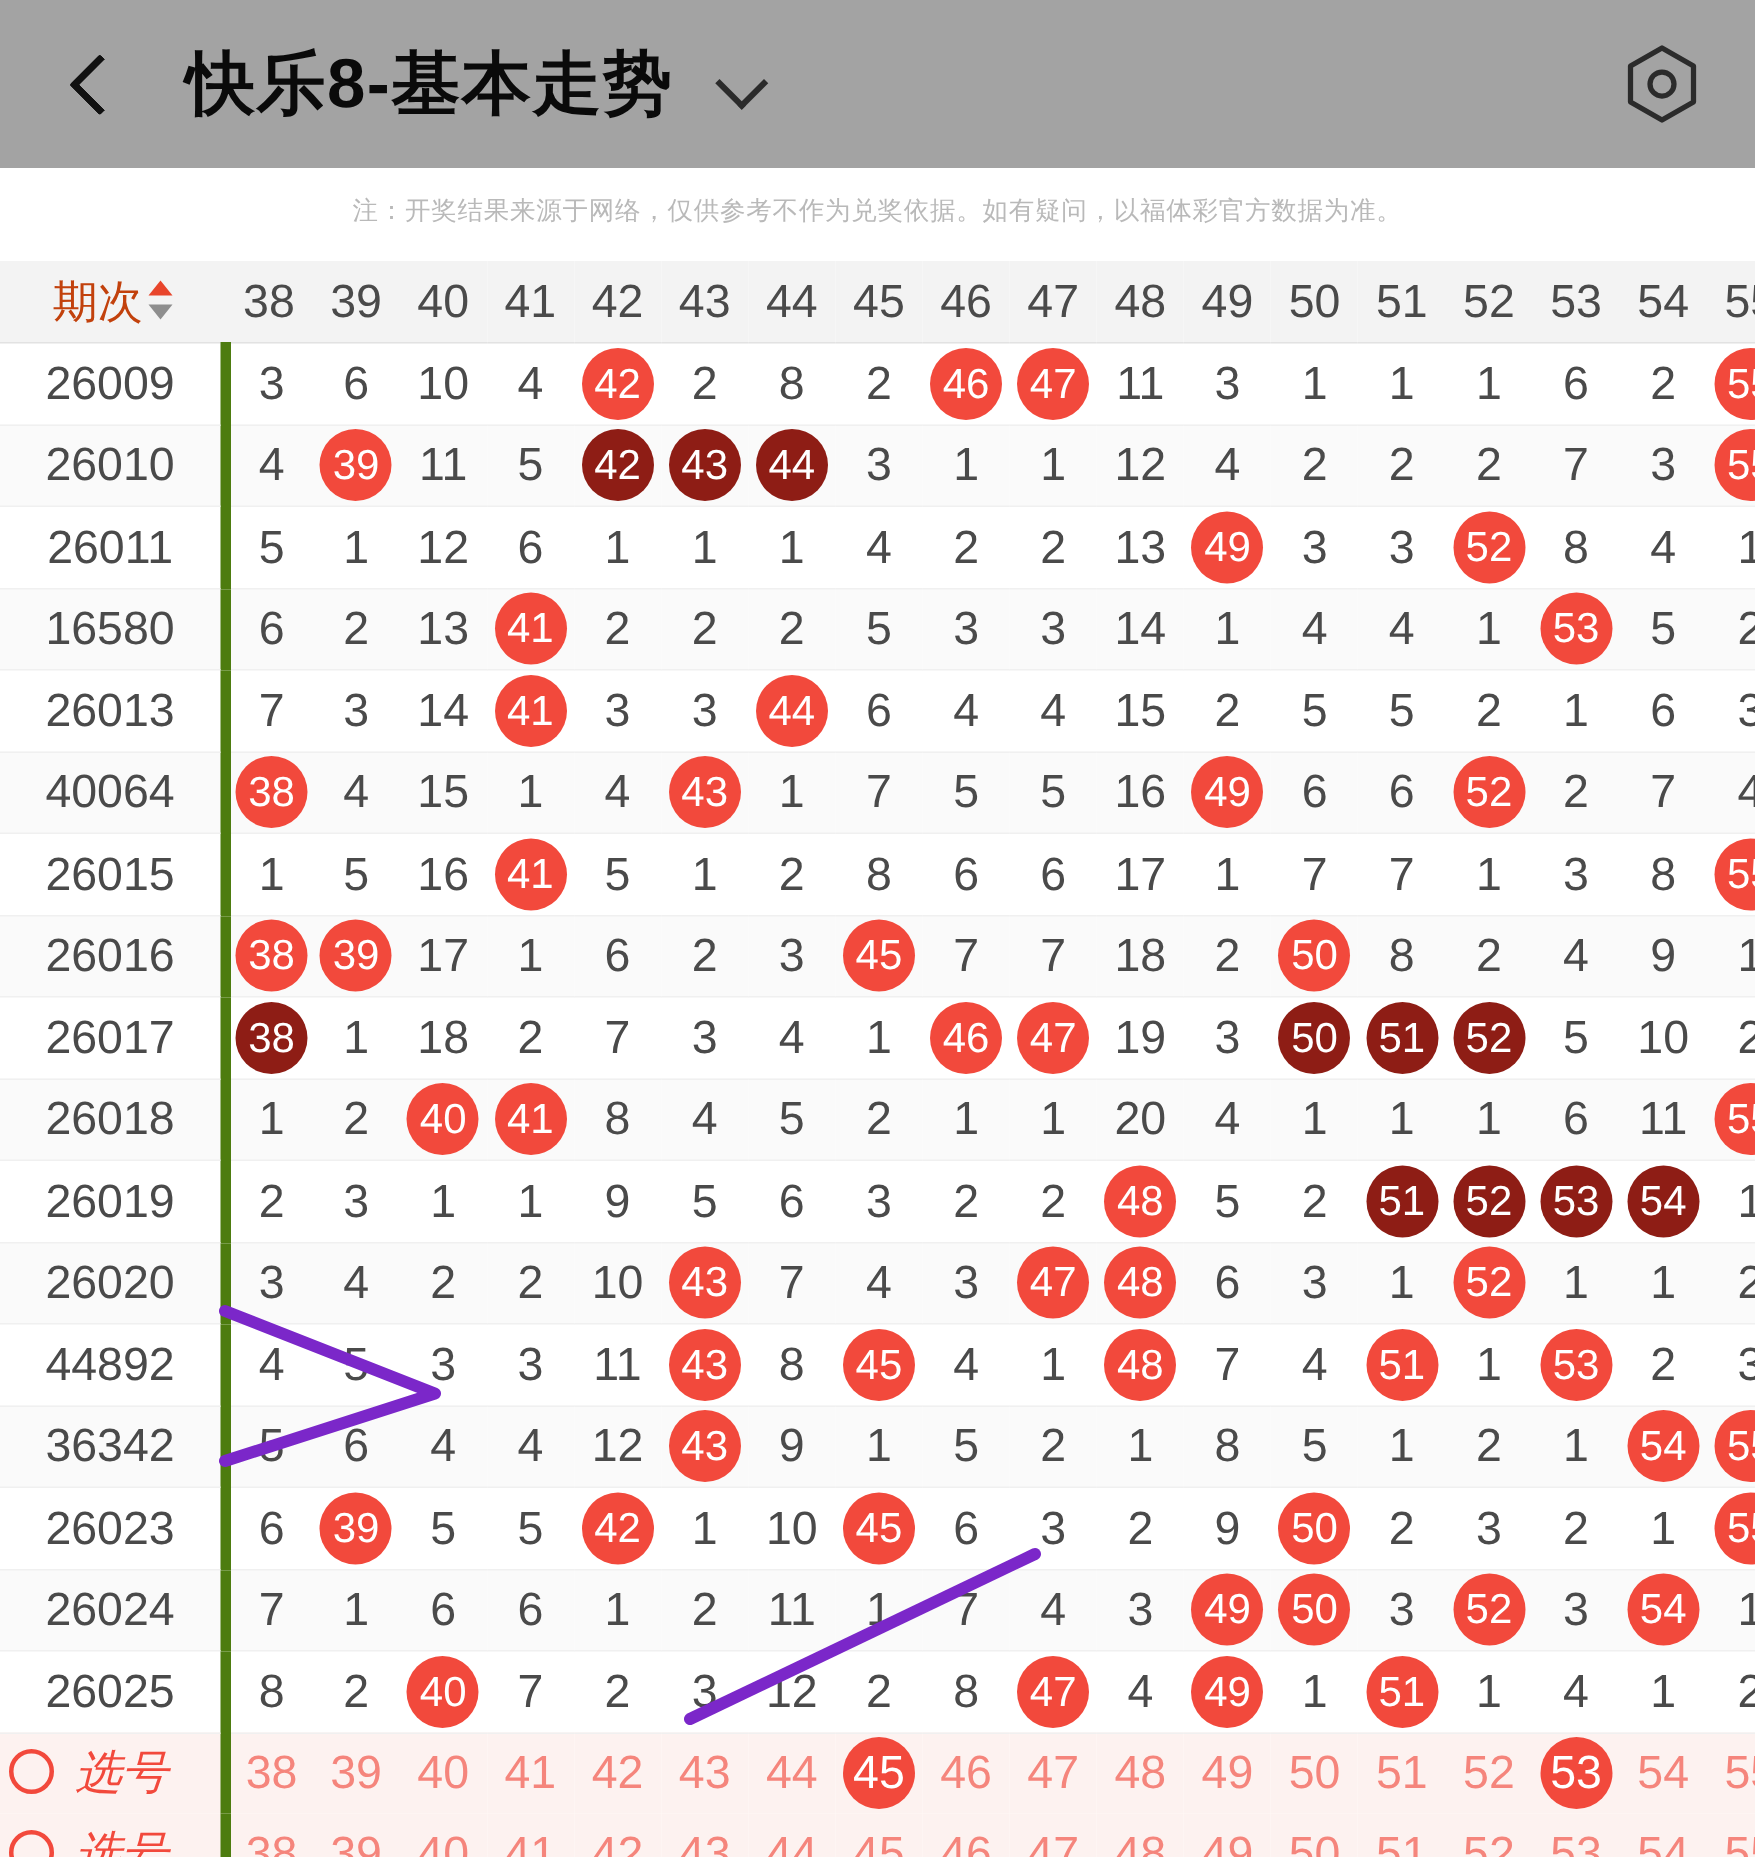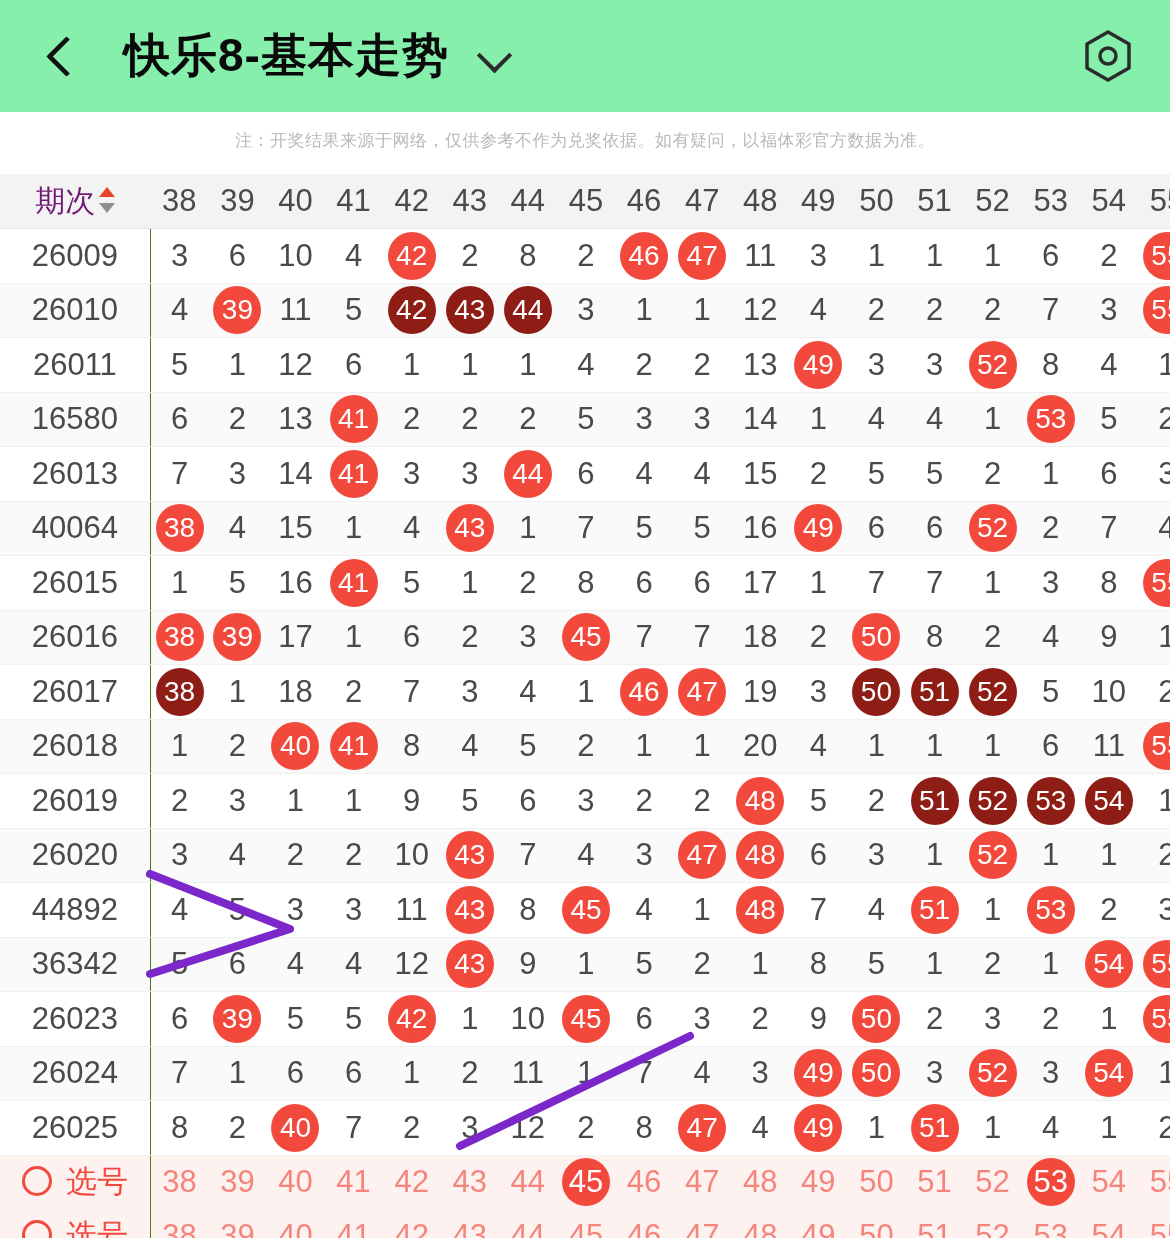--- a/index.html
+++ b/index.html
@@ -10,21 +10,21 @@
     font-family: "Liberation Sans", sans-serif;
     overflow: hidden;
   }
 
   
   .header {
     height: 112px;
     display: flex;
     align-items: center;
     padding: 0 34px 0 40px;
-    background: #86efac;
+    background: #a3a3a3;
     position: relative;
   }
   .back-icon {
     width: 46px; height: 46px;
     flex: 0 0 auto;
     position: relative;
     cursor: pointer;
   }
   .back-icon::before {
     content: "";
@@ -106,21 +106,21 @@
   thead th {
     background: #f3f3f3;
     font-size: 31px;
     color: #3c3c3c;
     font-weight: normal;
     height: 56px;
     border-bottom: 1px solid #e2e2e2;
   }
   thead th.head-first {
     font-size: 30px;
-    color: #701a75;
+    color: #c2410c;
     position: relative;
   }
   .sort-arrows {
     display: inline-block;
     position: relative;
     width: 16px; height: 30px;
     margin-left: 4px;
     vertical-align: -4px;
   }
   .sort-arrows .up, .sort-arrows .dn {
@@ -131,21 +131,21 @@
   }
   .sort-arrows .up { top: 2px; border-bottom: 10px solid #e8452b; }
   .sort-arrows .dn { bottom: 2px; border-top: 10px solid #8e8e8e; }
 
   tbody tr.row-even td { background: #ffffff; }
   tbody tr.row-odd  td { background: #fafafa; }
 
   td.period {
     font-size: 31px;
     color: #4a4a4a;
-    border-right: 1px solid #4d7c0f;
+    border-right: 7px solid #4d7c0f;
   }
   tbody tr td { border-bottom: 1px solid #f0f0f0; }
 
   .ball {
     display: inline-flex;
     align-items: center;
     justify-content: center;
     width: 48px; height: 48px;
     border-radius: 50%;
     color: #fff;
@@ -158,24 +158,25 @@
   
   tr.select-row td {
     background: #fdf2f0 !important;
     height: 54px;
     color: #f5857c;
     font-size: 31px;
     border-bottom: none;
   }
   tr.select-row td.period {
     text-align: left;
-    padding-left: 22px;
+    padding-left: 6px;
     color: #f2493c;
     font-size: 31px;
     white-space: nowrap;
+    font-style: italic;
   }
   .circle-mark {
     display: inline-block;
     width: 30px; height: 30px;
     border: 3px solid #f2493c;
     border-radius: 50%;
     vertical-align: -4px;
     margin-right: 14px;
   }
   tr.select-row td .selball {

